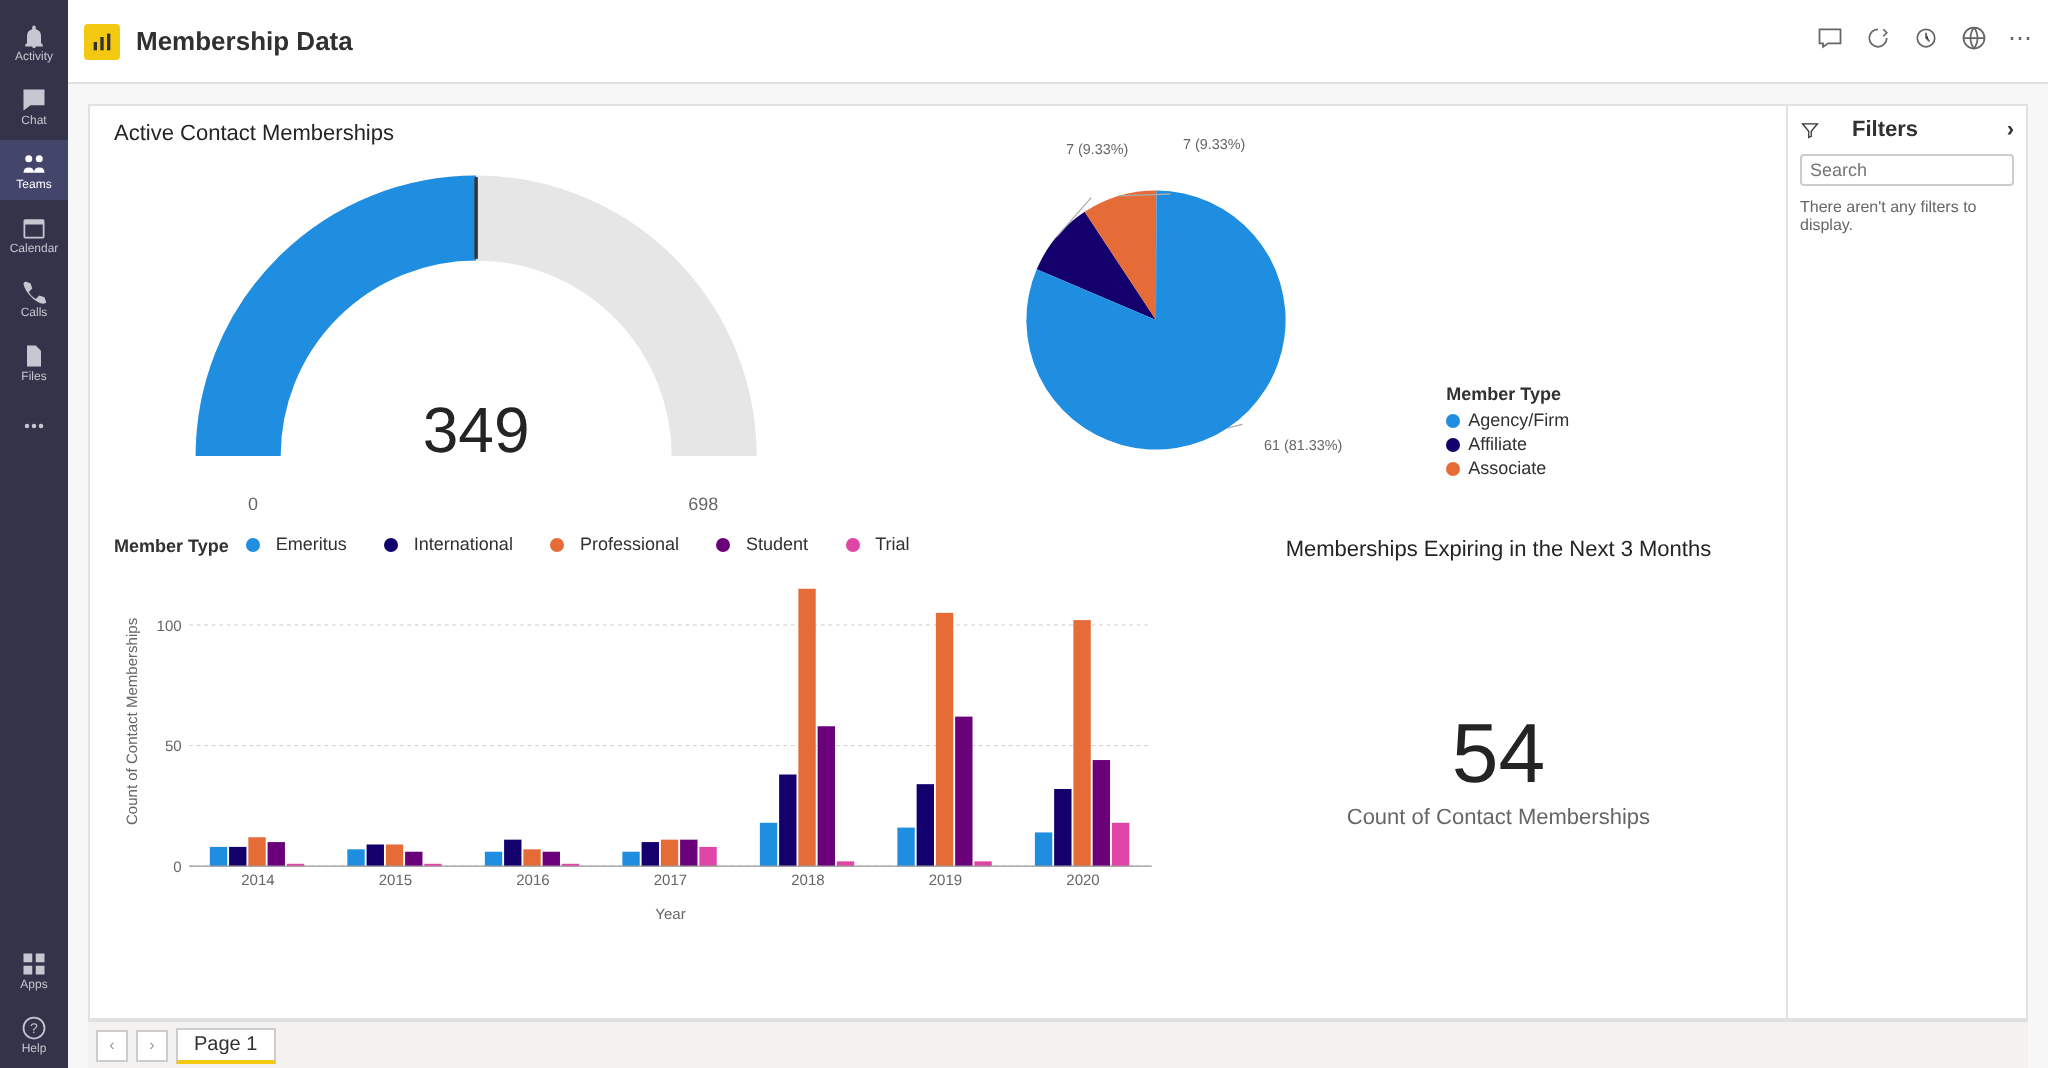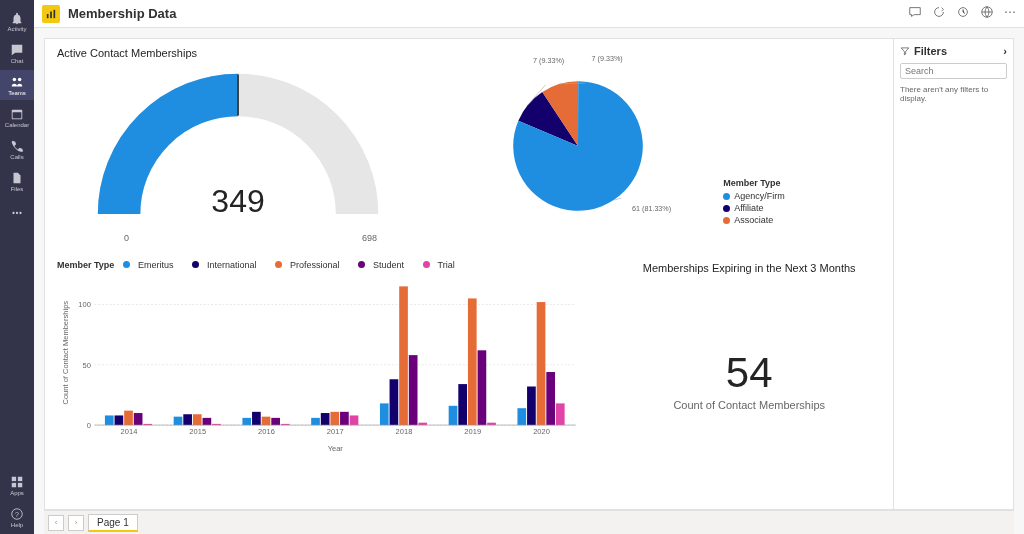--- a/index.html
+++ b/index.html
@@ -5,21 +5,21 @@
 * { box-sizing: border-box; margin: 0; padding: 0; }
 body { font-family: "Segoe UI", Arial, sans-serif; background: #f3f2f1; font-size: 12px; color: #323130; }
 .app { display: flex; height: 534px; width: 1024px; overflow: hidden; }
 .rail { width: 34px; background: #33344a; display: flex; flex-direction: column; align-items: center; padding-top: 6px; }
 .rail-item { width: 34px; height: 30px; display: flex; flex-direction: column; align-items: center; justify-content: center; color: #c7c7d1; cursor: pointer; margin-bottom: 2px; }
 .rail-item svg { width: 14px; height: 14px; }
 .rail-item span { font-size: 6px; margin-top: 1px; }
 .rail-item.active { background: #44456a; color: #fff; }
 .rail-spacer { flex: 1; }
 .main { flex: 1; display: flex; flex-direction: column; }
-.header { height: 28px; background: #fff; border-bottom: 1px solid #e1e1e1; display: flex; align-items: center; padding: 0 8px; }
+.header { height: 42px; background: #fff; border-bottom: 1px solid #e1e1e1; display: flex; align-items: center; padding: 0 8px; }
 .header-icon { width: 18px; height: 18px; background: #f2c811; border-radius: 2px; margin-right: 8px; display: flex; align-items: center; justify-content: center; }
 .header-icon svg { width: 10px; height: 10px; }
 .header-title { font-weight: 600; font-size: 13px; }
 .header-right { margin-left: auto; display: flex; gap: 10px; color: #666; }
 .header-right div { cursor: pointer; }
 .canvas-row { flex: 1; display: flex; background: #f7f7f7; overflow: hidden; }
 .canvas { flex: 1; display: flex; flex-direction: column; padding: 10px 10px 0 10px; }
 .report { flex: 1; background: #fff; border: 1px solid #e1e1e1; display: flex; }
 .viz-area { flex: 1; display: flex; flex-direction: column; padding: 4px; }
 .viz-row { display: flex; gap: 18px; }
@@ -28,21 +28,21 @@
 .viz { position: relative; padding: 4px 8px; }
 .viz-title { font-size: 11px; color: #252424; margin-bottom: 2px; }
 .gauge-viz { width: 46%; }
 .pie-viz { width: 54%; }
 .bar-viz { width: 66%; }
 .card-viz { width: 34%; display: flex; flex-direction: column; align-items: center; justify-content: center; }
 .gauge-svg { width: 100%; height: 170px; }
 .gauge-value { position: absolute; left: 50%; top: 140px; transform: translateX(-50%); font-size: 32px; color: #252424; }
 .gauge-min, .gauge-max { position: absolute; top: 190px; font-size: 9px; color: #666; }
 .gauge-min { left: 75px; }
-.gauge-max { right: 50px; }
+.gauge-max { right: 68px; }
 .pie-wrap { display: flex; align-items: flex-end; height: 180px; }
 .pie-svg { width: 250px; height: 180px; }
 .legend { font-size: 9px; margin-left: 20px; }
 .legend-title { font-weight: 600; margin-bottom: 3px; }
 .legend-item { display: flex; align-items: center; margin-bottom: 2px; }
 .swatch { width: 7px; height: 7px; border-radius: 50%; margin-right: 4px; }
 .bar-legend { font-size: 9px; margin-bottom: 4px; }
 .bar-legend b { font-weight: 600; margin-right: 6px; }
 .bar-legend span { display: inline-flex; align-items: center; margin-right: 8px; }
 .bar-legend .swatch { border-radius: 50%; }
@@ -290,21 +290,21 @@
               <div class="viz card-viz">
                 <div class="viz-title" style="position:absolute;top:6px;left:0;right:0;text-align:center">Memberships Expiring in the Next 3 Months</div>
                 <div class="card-value">54</div>
                 <div class="card-label">Count of Contact Memberships</div>
               </div>
             </div>
           </div>
 
           <div class="filters">
             <div class="filters-head">
-              <span style="display:flex;align-items:center;gap:4px">
+              <span style="display:flex;align-items:center;gap:16px">
                   <svg width="10" height="10" viewBox="0 0 16 16">
                     <path fill="none" stroke="#333" d="M2 3h12l-5 6v4l-2 1v-5z"></path>
                   </svg>
                   <span>Filters</span>
                 </span>
               <span>›</span>
             </div>
             <input class="filters-search" placeholder="Search" style="">
             <div class="filters-empty">There aren't any filters to display.</div>
           </div>

